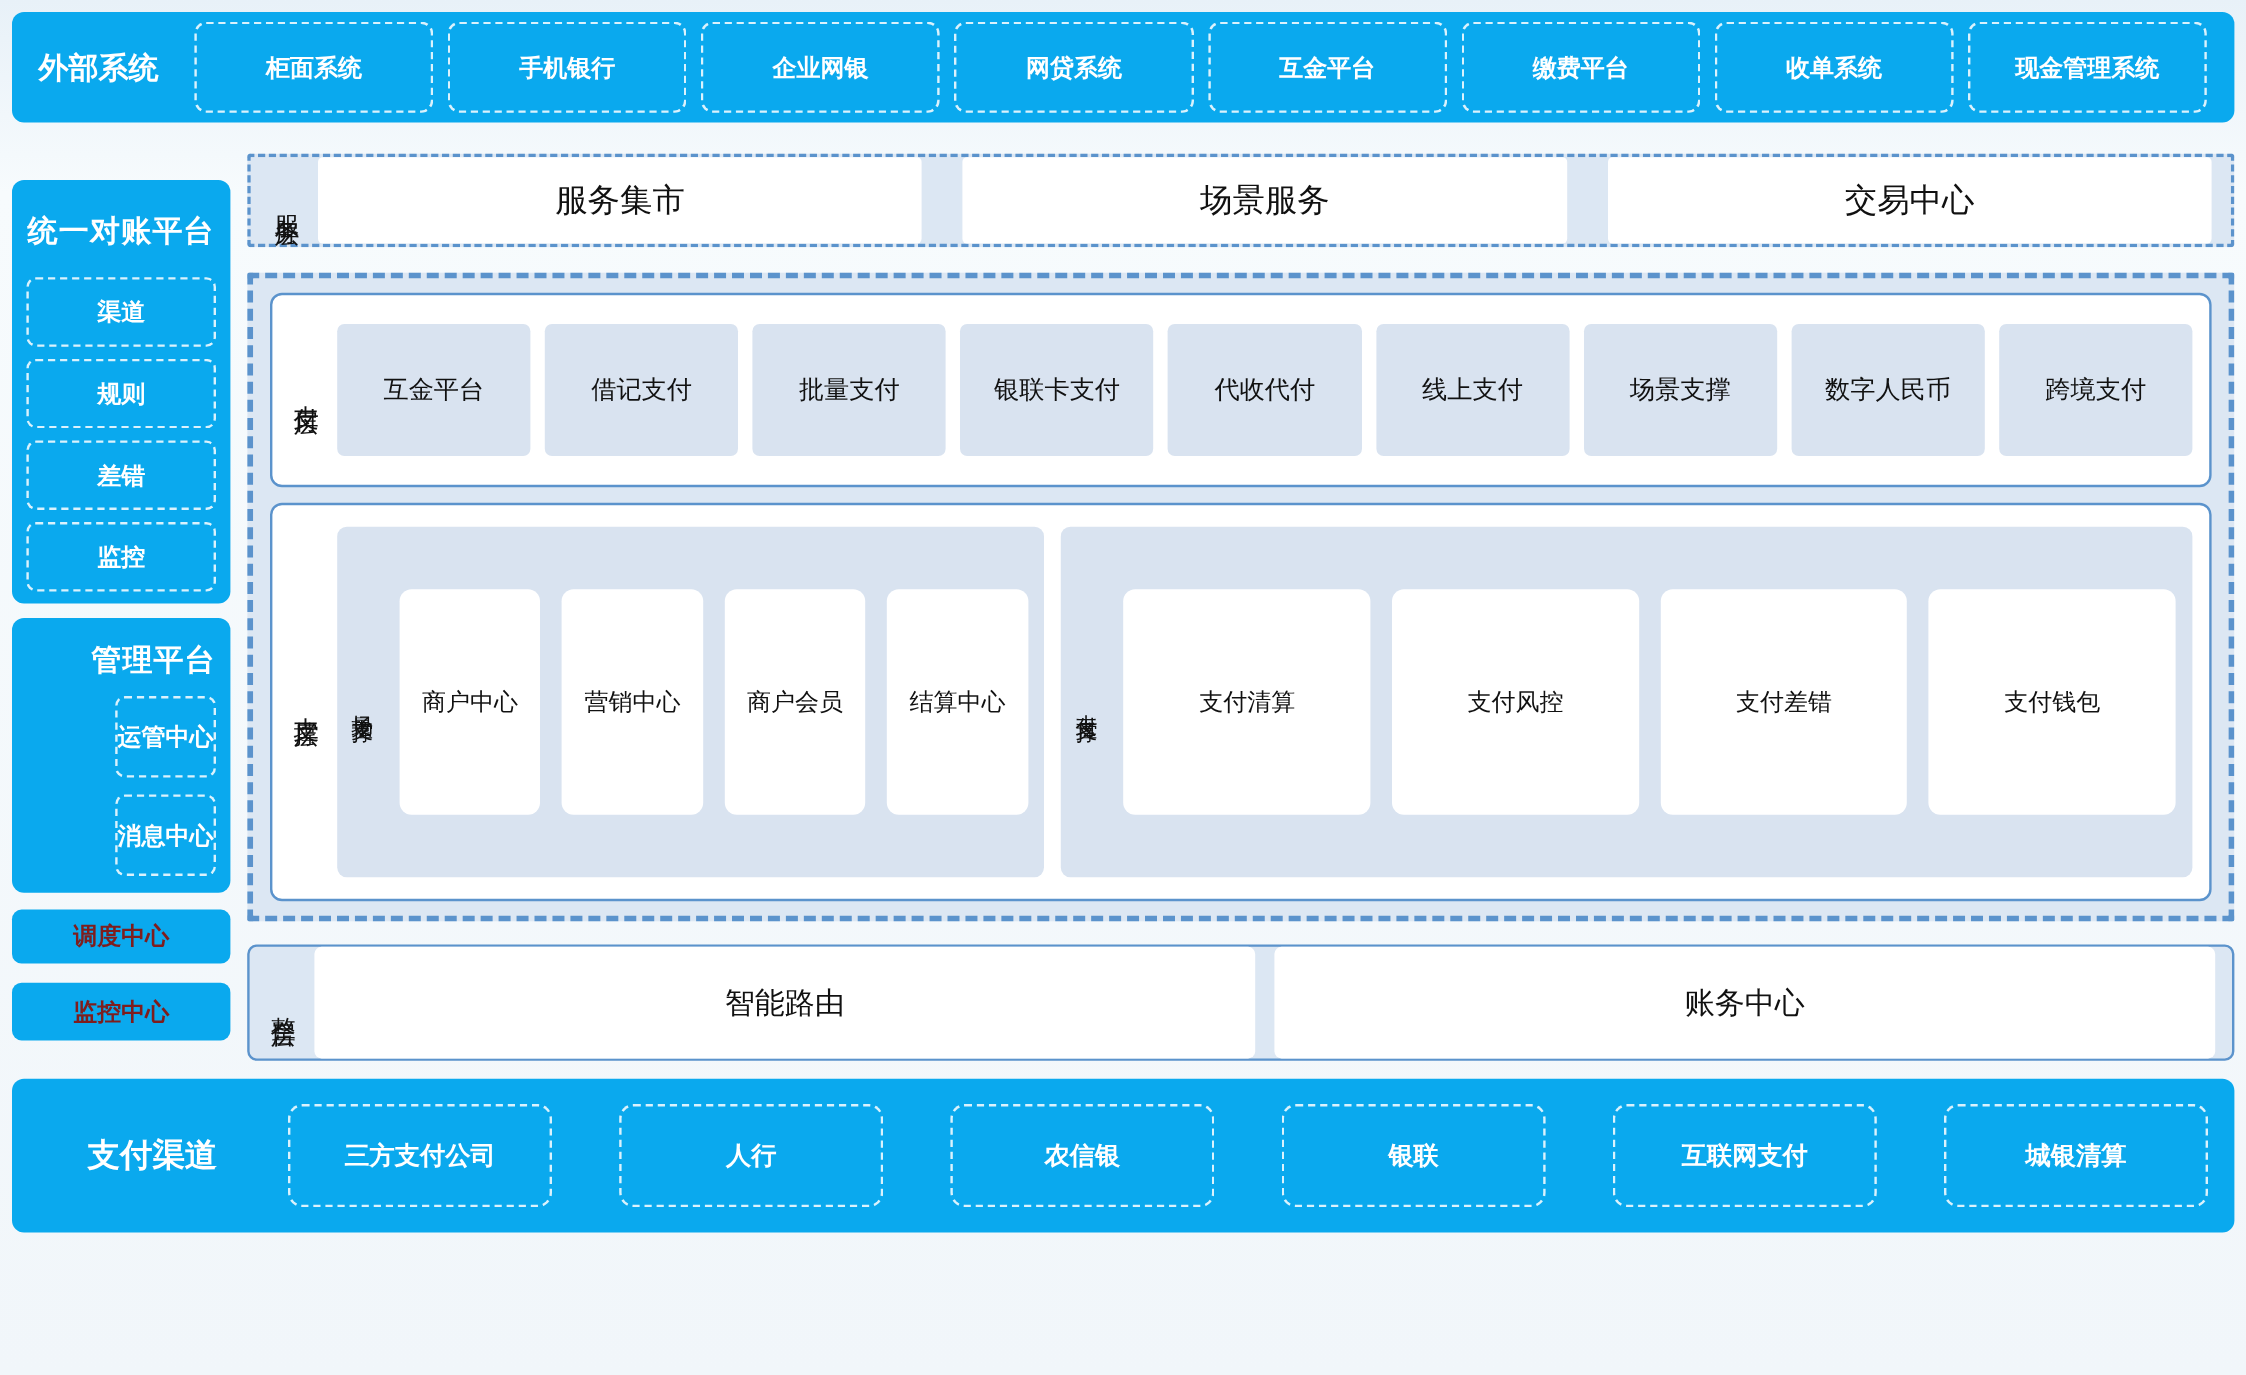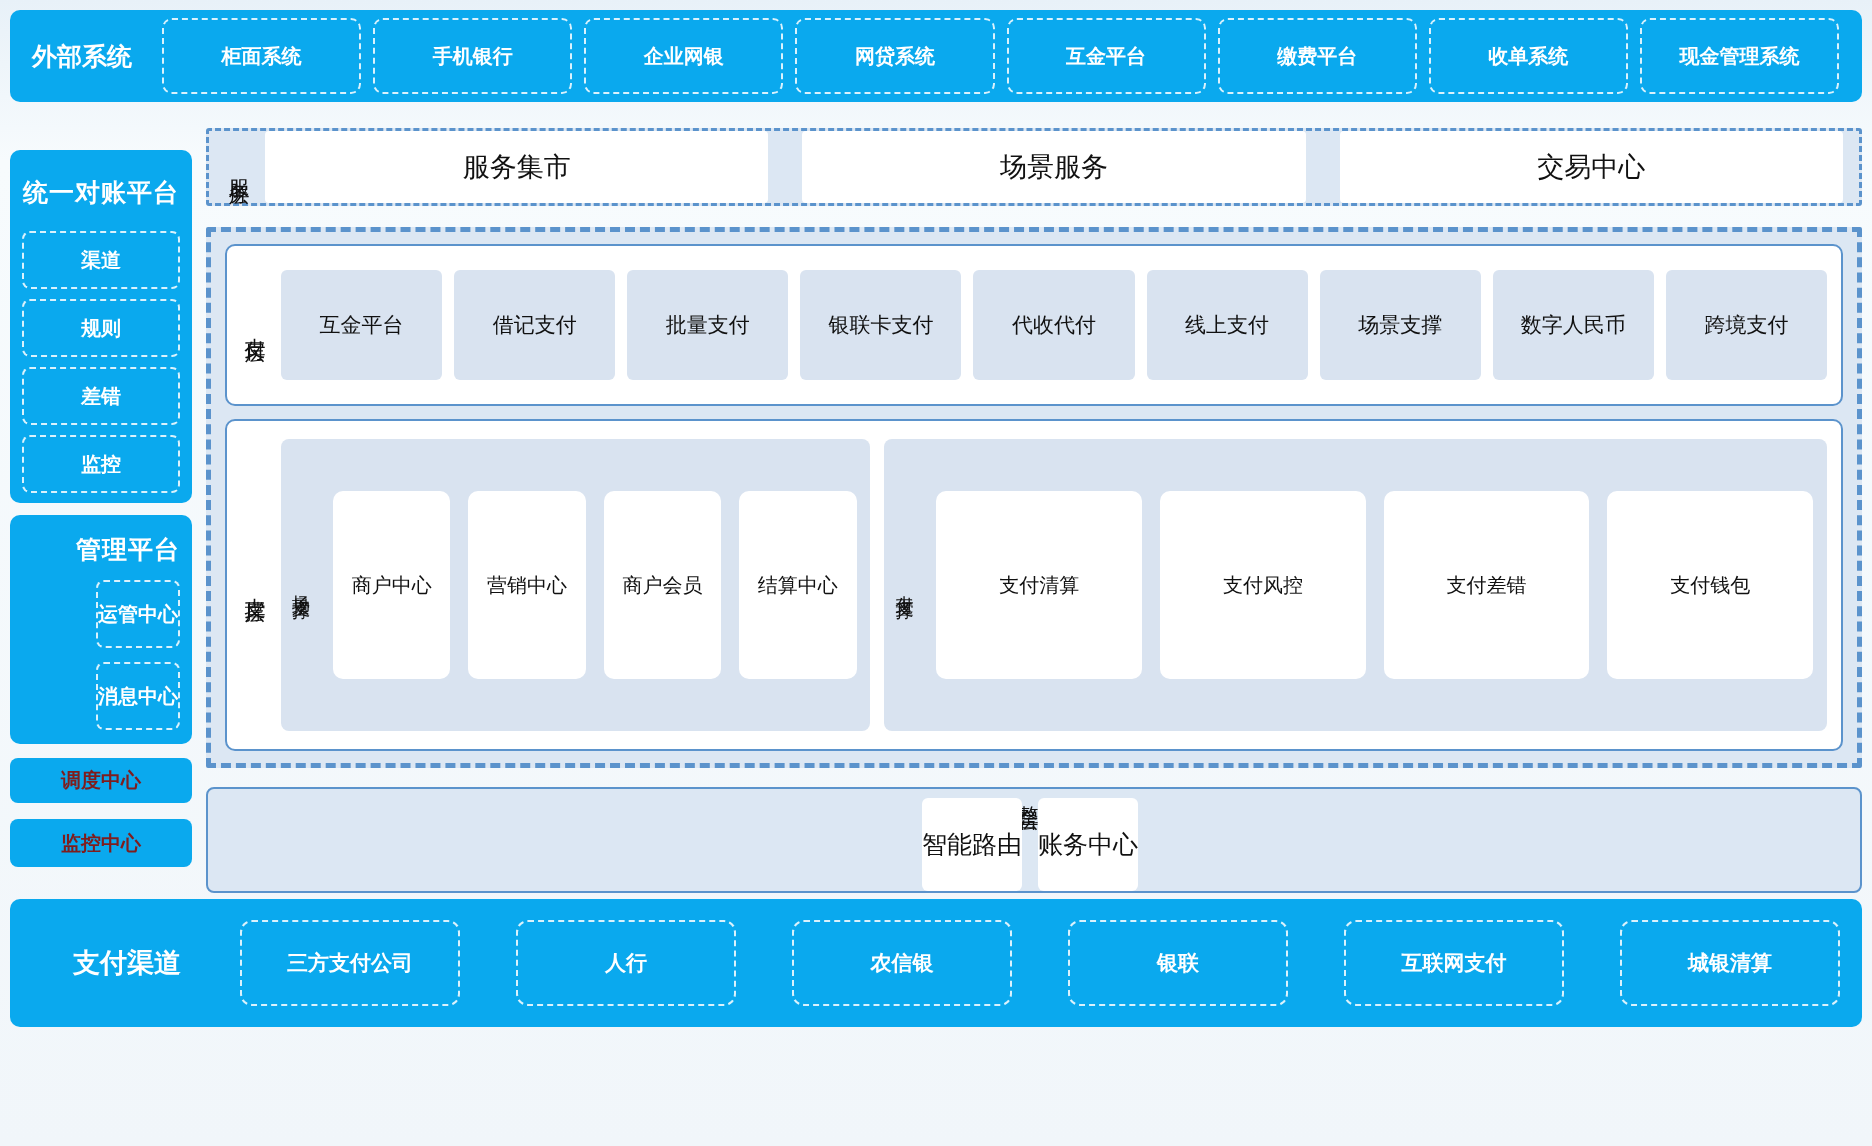--- a/index.html
+++ b/index.html
@@ -112,21 +112,21 @@
     flex:1; height:188px; background:#fff; border-radius:10px;
     display:flex; align-items:center; justify-content:center;
     font-size:20px; color:#111;
   }
   .sub.scene { flex:1; }
   .sub.pay   { flex:1.62; }
 
   .integration {
     margin-top:19px; height:137px;
     background:#dce7f3; border:2px solid #5b93cc; border-radius:8px;
-    display:flex; align-items:center; padding:0 14px 0 6px;flex-direction:column;
+    display:flex; align-items:center; padding:0 14px 0 6px;
   }
   .integration .row { flex:1; display:flex; gap:16px; }
   .integration .box {
     flex:1; height:93px; background:#fff; border-radius:6px;
     display:flex; align-items:center; justify-content:center;
     font-size:25px; color:#111;
   }
 
   
   .bottombar { margin-top:32px; height:128px; padding:0 22px 0 4px; }

